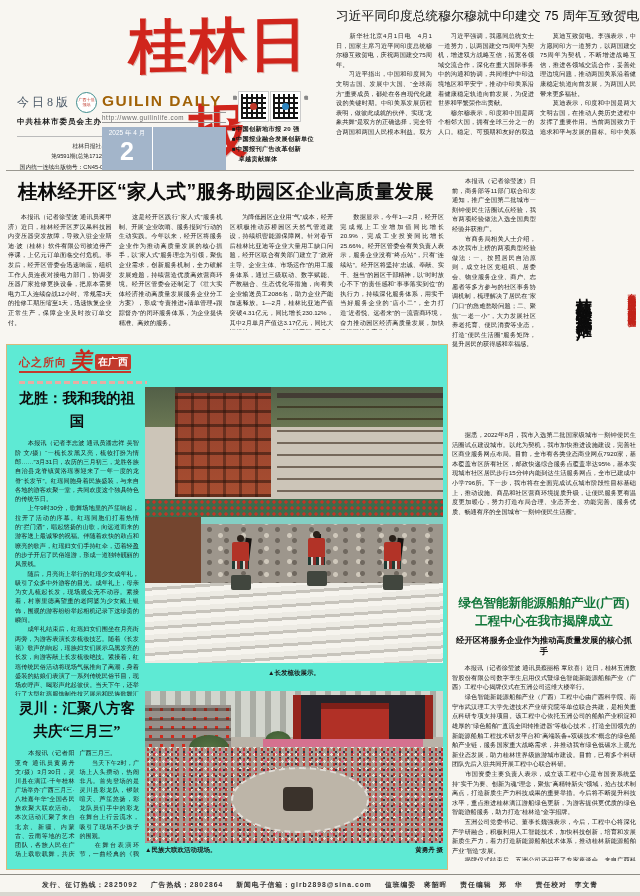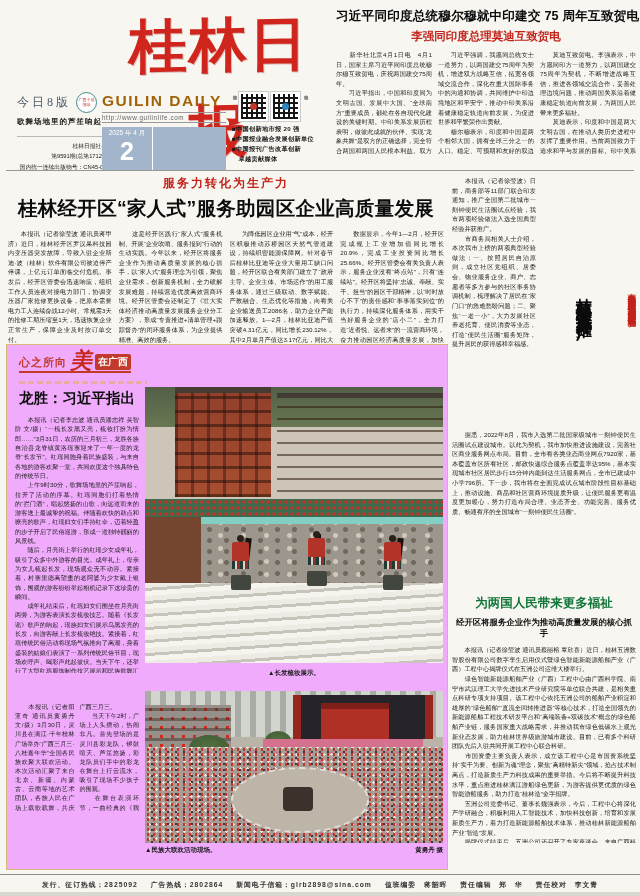--- a/index.html
+++ b/index.html
@@ -35,21 +35,21 @@
   .qr{width:25px;height:25px;border:2px solid #fff;outline:1px solid #ccc;position:relative;
       background-image:repeating-linear-gradient(0deg,#161616 0 2px,transparent 2px 5px),
                        repeating-linear-gradient(90deg,#161616 0 2px,#fff 2px 5px);}
   .qr::after{content:"";position:absolute;left:9px;top:9px;width:7px;height:7px;border-radius:50%;background:#c0392b;}
   .qr.blue::after{background:#2e86c1;}
   .qr-label{writing-mode:vertical-rl;font-size:4px;color:#888;height:29px;line-height:1.1;}
   .honors{margin-top:3px;font-size:6.2px;font-weight:bold;line-height:1.6;letter-spacing:.3px;}
 
   
   .top-story{position:absolute;left:336px;top:8px;width:300px;}
-  .ts-head{font-size:12.6px;font-weight:bold;letter-spacing:.2px;white-space:nowrap;color:#0b0b0b;}
+  .ts-head{font-size:12.6px;font-weight:normal;letter-spacing:.2px;white-space:nowrap;color:#0b0b0b;}
   .ts-sub{font-family:"Liberation Serif",serif;font-size:11.5px;font-weight:bold;color:#c2231a;text-align:center;margin-top:4px;}
   .ts-cols{display:flex;gap:6px;margin-top:6px;}
   .ts-col{flex:1;height:108px;overflow:hidden;font-size:6.2px;line-height:1.55;color:#222;}
 
   .rule-top{position:absolute;left:6px;right:6px;top:170px;height:1px;background:#9a9890;}
 
   
   .lead{position:absolute;left:8px;top:175px;width:436px;}
   .lead-kicker{text-align:center;color:#c2231a;font-weight:bold;font-size:12px;letter-spacing:2px;}
   .lead-head{text-align:center;font-size:19.5px;font-weight:bold;letter-spacing:.3px;margin-top:3px;color:#0c0c0c;}
@@ -67,21 +67,21 @@
             writing-mode:vertical-rl;font-size:8.4px;font-weight:bold;letter-spacing:1px;color:#c2231a;line-height:1;}
   .rs-bottom{margin-top:8px;height:150px;overflow:hidden;font-size:6.2px;line-height:1.55;}
 
   
   .gs{position:absolute;left:452px;top:594px;width:184px;}
   .gs-h{white-space:nowrap;text-align:center;font-family:"Liberation Serif",serif;font-weight:bold;font-size:12.5px;color:#12763a;line-height:1.45;}
   .gs-sub{text-align:center;font-size:8.4px;font-weight:bold;margin-top:5px;color:#111;}
   .gs-body{margin-top:6px;height:198px;overflow:hidden;font-size:6.2px;line-height:1.55;}
 
   
-  .fbox{position:absolute;left:6px;top:344px;width:440px;height:524px;border:1px solid #d8b97b;background:#f0abfc;}
+  .fbox{position:absolute;left:6px;top:344px;width:440px;height:524px;border:1px solid #d8b97b;background:#5eead4;}
   .banner{position:absolute;left:12px;top:5px;display:flex;align-items:flex-end;gap:3px;border-bottom:2px solid #c23a2c;padding-bottom:1px;}
   .banner-l{font-size:11px;font-weight:bold;color:#c23a2c;letter-spacing:1px;}
   .banner-m{font-family:"DejaVu Serif",serif;font-style:italic;font-weight:bold;font-size:22px;line-height:20px;color:#c8281c;}
   .banner-r{font-size:10px;font-weight:bold;color:#fff;background:#c23a2c;padding:1px 3px;border-radius:2px;}
   .banner-wave{position:absolute;left:12px;top:36px;width:128px;height:3px;
                background:repeating-linear-gradient(90deg,#e8aca2 0 6px,transparent 6px 9px);}
   .art-head{text-align:center;font-family:"Liberation Serif",serif;font-weight:bold;font-size:14.5px;line-height:1.6;color:#0d0d0d;}
   .ls{position:absolute;left:8px;top:42px;width:124px;}
   .ls-body{margin-top:5px;height:258px;overflow:hidden;font-size:6.2px;line-height:1.5;}
   .lc{position:absolute;left:8px;top:352px;width:124px;}
@@ -149,21 +149,21 @@
 </head>
 <body>
 
 <div class="page">
 
   <div class="mast-left">
     <div class="edition-row">
       <span class="edition">今日8版</span>
       <span class="tenbest">广西十佳报纸</span>
     </div>
-    <div class="organizer">歌舞场地里的芦笙响起</div>
+    <div class="organizer">中共桂林市委员会主办</div>
     <div class="pressinfo">
       <div>桂林日报社出版</div>
       <div>第9591期(总第17124期)</div>
       <div>国内统一连续出版物号：CN45-0004</div>
     </div>
   </div>
 
   <div class="mast-title">桂林日报</div>
 
   <div class="mast-mid">
@@ -188,76 +188,75 @@
         <div>■中国创新地市报 20 强</div>
         <div>■中国报业融合发展创新单位</div>
         <div>■中国报刊广告改革创新</div>
         <div>　卓越贡献媒体</div>
       </div>
     </div>
   </div>
 
   <div class="top-story">
     <div class="ts-head">习近平同印度总统穆尔穆就中印建交 75 周年互致贺电</div>
-    <div class="ts-sub">李强同印度总理莫迪互致贺电</div>
     <div class="ts-cols">
       <div class="ts-col prebody">　　新华社北京4月1日电　4月1日，国家主席习近平同印度总统穆尔穆互致贺电，庆祝两国建交75周年。
 　　习近平指出，中国和印度同为文明古国、发展中大国、“全球南方”重要成员，都处在各自现代化建设的关键时期。中印关系发展历程表明，做彼此成就的伙伴、实现“龙象共舞”是双方的正确选择，完全符合两国和两国人民根本利益。双方应当从战略高度和长远角度看待和处理中印关系，共同推动世界多极化和国际关系民主化。</div>
       <div class="ts-col prebody">　　习近平强调，我愿同总统女士一道努力，以两国建交75周年为契机，增进双方战略互信，拓宽各领域交流合作，深化在重大国际事务中的沟通和协调，共同维护中印边境地区和平安宁，推动中印关系沿着健康稳定轨道向前发展，为促进世界和平繁荣作出贡献。
 　　穆尔穆表示，印度和中国是两个相邻大国，拥有全球三分之一的人口。稳定、可预期和友好的双边关系将造福两国和两国人民，让我们以印中建交75周年为契机，共同推动印中关系稳定发展。
 　　同日，国务院总理李强同印度总理</div>
       <div class="ts-col prebody">　　莫迪互致贺电。李强表示，中方愿同印方一道努力，以两国建交75周年为契机，不断增进战略互信，推进各领域交流合作，妥善处理边境问题，推动两国关系沿着健康稳定轨道向前发展，为两国人民带来更多福祉。
 　　莫迪表示，印度和中国是两大文明古国，在推动人类历史进程中发挥了重要作用。当前两国致力于追求和平与发展的目标。印中关系发展不仅有利于世界繁荣稳定，也有助于实现世界多极化，印中建交75周年将引领两国关系进入健康稳定发展的阶段。</div>
     </div>
   </div>
 
   <div class="rule-top"></div>
 
   <div class="lead">
-    <div class="lead-kicker">服务力转化为生产力</div>
     <div class="lead-head">桂林经开区“家人式”服务助园区企业高质量发展</div>
     <div class="lead-cols">
       <div class="lead-col prebody">　　本报讯（记者徐莹波 通讯员蒋甲济）近日，桂林经开区罗汉果科技园内变压器突发故障，导致入驻企业斯迪·波（桂林）软件有限公司被迫停产停课，上亿元订单面临交付危机。事发后，经开区管委会迅速响应，组织工作人员连夜对接电力部门，协调变压器厂家抢修更换设备，把原本需要电力工人连续奋战12小时、常规需3天的抢修工期压缩至1天，迅速恢复企业正常生产，保障企业及时按订单交付。</div>
       <div class="lead-col prebody">　　这是经开区践行“家人式”服务机制、开展“企业吹哨、服务报到”行动的生动实践。今年以来，经开区将服务企业作为推动高质量发展的核心抓手，以“家人式”服务理念为引领，聚焦企业需求，创新服务机制，全力破解发展难题，持续营造优质高效营商环境。经开区管委会还制定了《壮大实体经济推动高质量发展服务企业分工方案》，形成“专责推进+清单管理+跟踪督办”的闭环服务体系，为企业提供精准、高效的服务。</div>
       <div class="lead-col prebody">　　为降低园区企业用“气”成本，经开区积极推动苏桥园区天然气管道建设，持续织密能源保障网。针对春节后桂林比亚迪等企业大量用工缺口问题，经开区联合有关部门建立了“政府主导、企业主体、市场运作”的用工服务体系，通过三级联动、数字赋能、产教融合、生态优化等措施，向有关企业输送员工2086名，助力企业产能加速释放。1—2月，桂林比亚迪产值突破4.31亿元，同比增长230.12%，其中2月单月产值达3.17亿元，同比大幅增长353.88%，成为经开区“服务力转化为生产力”的典范。</div>
       <div class="lead-col prebody">　　数据显示，今年1—2月，经开区完成规上工业增加值同比增长20.9%，完成工业投资同比增长25.66%。经开区管委会有关负责人表示，服务企业没有“终点站”，只有“连续站”。经开区将坚持“忠诚、奉献、实干、担当”的园区干部精神，以“时时放心不下”的责任感和“事事落实到位”的执行力，持续深化服务体系，用实干当好服务企业的“店小二”，全力打造“近者悦、远者来”的一流营商环境，奋力推动园区经济高质量发展，加快建设现代化产业中心。</div>
     </div>
   </div>
 
   <div class="rs">
     <div class="rs-top">
       <div class="rs-colleft prebody">　　本报讯（记者徐莹波）日前，商务部等11部门联合印发通知，推广全国第二批城市一刻钟便民生活圈试点经验，我市两项经验做法入选全国典型经验并获推广。
 　　市商务局相关人士介绍，本次我市上榜的两项典型经验做法：一、按照居民自治原则，成立社区党组织、居委会、物业服务企业、商户、志愿者等多方参与的社区事务协调机制，梳理解决了居民在“家门口”的急难愁盼问题；二、聚焦“一老一小”，大力发展社区养老托育、便民消费等业态，打造“便民生活圈”服务矩阵，提升居民的获得感和幸福感。</div>
       <div class="rs-vhead">桂林两项经验做法入选并获推广</div>
       <div class="rs-vkick">商务部等部门推广全国第二批城市一刻钟便民生活圈试点经验</div>
     </div>
     <div class="rs-bottom prebody">　　据悉，2022年8月，我市入选第二批国家级城市一刻钟便民生活圈试点建设城市。以此为契机，我市加快推进设施建设，完善社区商业服务网点布局。目前，全市有各类业态商业网点7920家，基本覆盖市区所有社区，邮政快递综合服务点覆盖率达95%，基本实现城市社区居民步行15分钟内能到达生活服务网点，全市已建成中小学796所。下一步，我市将在全面完成试点城市阶段性目标基础上，推动设施、商品和社区营商环境提质升级，让便民服务更有温度更加暖心，努力打造布局合理、业态齐全、功能完善、服务优质、畅通有序的全国城市“一刻钟便民生活圈”。</div>
   </div>
 
   <div class="gs">
-    <div class="gs-h">为两国人民带来更多福祉</div>
+    <div class="gs-h">绿色智能新能源船舶产业(广西)</div>
+    <div class="gs-h">工程中心在我市揭牌成立</div>
     <div class="gs-sub">经开区将服务企业作为推动高质量发展的核心抓手</div>
     <div class="gs-body prebody">　　本报讯（记者徐莹波 通讯员蔡丽榕 覃欣喜）近日，桂林五洲数智股份有限公司数字孪生启用仪式暨绿色智能新能源船舶产业（广西）工程中心揭牌仪式在五洲公司运维大楼举行。
 　　绿色智能新能源船舶产业（广西）工程中心由广西科学院、南宁市武汉理工大学先进技术产业研究院等单位联合共建，是相关重点科研专项支持项目。该工程中心依托五洲公司的船舶产业积淀和雄厚的“绿色船舶”“直流全回转推进器”等核心技术，打造全国领先的新能源船舶工程技术研发平台和“高端装备+双碳技术”概念的绿色船舶产业链，服务国家重大战略需求，并推动我市绿色低碳水上观光新业态发展，助力桂林世界级旅游城市建设。目前，已有多个科研团队先后入驻共同开展工程中心联合科研。
 　　市国资委主要负责人表示，成立该工程中心是市国资系统坚持“实干为要、创新为魂”理念，聚焦“高精特新尖”领域，抢占技术制高点，打造新质生产力科技成果的重要举措。今后将不断提升科技水平，重点推进桂林漓江游船绿色更新，为游客提供更优质的绿色智能游船服务，助力打造“桂林造”金字招牌。
 　　五洲公司党委书记、董事长魏强表示，今后，工程中心将深化产学研融合，积极利用人工智能技术，加快科技创新，培育和发展新质生产力，着力打造新能源船舶技术体系，推动桂林新能源船舶产业“智造”发展。
 　　揭牌仪式结束后，五洲公司还召开了专家座谈会，来自广西科学院高端装备制造研究所、武汉理工大学可靠性与新能源研究所的专家，与市委组织部、市工信局、市科技局、桂林海事局及部分市属国企等单位有关负责人，围绕“关键场景技术突破”“产学研协同创新”等议题开展研讨交流。</div>
   </div>
 
   <div class="fbox">
     <div class="banner">
       <span class="banner-l">心之所向</span>
       <span class="banner-m">美</span>
       <span class="banner-r">在广西</span>
     </div>
     <div class="banner-wave"></div>
 
     <div class="ls">
       <div class="art-head">
-        <div>龙胜：习近平指出</div>
+        <div>龙胜：我和我的祖国</div>
       </div>
       <div class="ls-body prebody">　　本报讯（记者李忠波 通讯员潘志祥 吴智阶 文/摄）“一梳长发黑又亮，梳妆打扮为情郎……”3月31日，农历的三月初三，龙胜各族自治县龙脊镇黄洛瑶寨迎来了一年一度的龙脊“长发节”。红瑶同胞身着民族盛装，与来自各地的游客欢聚一堂，共同欢度这个独具特色的传统节日。
 　　上午9时30分，歌舞场地里的芦笙响起，拉开了活动的序幕。红瑶同胞们打着热情的“拦门酒”，唱起悠扬的山歌，向远道而来的游客送上最诚挚的祝福。伴随着欢快的鼓点和嘹亮的歌声，红瑶妇女们手持红伞，迈着轻盈的步子开启了民俗巡游，形成一道独特靓丽的风景线。
 　　随后，月亮街上举行的红瑶少女成年礼，吸引了众多中外游客的目光。成年礼上，母亲为女儿梳起长发，现场观众无不动容。紧接着，村寨里德高望重的老阿婆为少女戴上银饰，围观的游客纷纷举起相机记录下这珍贵的瞬间。
 　　成年礼结束后，红瑶妇女们围坐在月亮街两旁，为游客表演长发梳妆技艺。随着《长发谣》歌声的响起，瑶族妇女们展示乌黑发亮的长发，向游客献上长发梳妆绝技。紧接着，红瑶传统民俗活动将现场气氛推向了高潮，身着盛装的姑娘们表演了一系列传统民俗节目，现场欢呼声、喝彩声此起彼伏。当天下午，还举行了大型红瑶服饰制作技艺展示和民族歌舞汇演活动。</div>
     </div>
 
     <div class="photo1">
       <div class="p1-trees"></div>
       <div class="p1-bldgA">
@@ -287,20 +286,24 @@
         <div class="fg-hair"></div>
           <div class="fg-head"></div>
           <div class="fg-body"></div>
           <div class="fg-skirt"></div>
           <div class="fg-ped"></div>
       </div>
     </div>
     <div class="caption abs" style="left:138px;top:321px;width:298px;">▲长发梳妆展示。</div>
 
     <div class="lc">
+      <div class="art-head">
+        <div>灵川：汇聚八方客</div>
+        <div>共庆“三月三”</div>
+      </div>
       <div class="lc-body prebody">　　本报讯（记者阳亚奇 通讯员黄勇丹 文/摄）3月30日，灵川县在漓江·千年桂林广场举办“广西三月三·八桂嘉年华”全国各民族欢聚大联欢活动。本次活动汇聚了来自北京、新疆、内蒙古、云南等地的艺术团队，各族人民在广场上载歌载舞，共庆广西三月三。
 　　当天下午2时，广场上人头攒动，热闹非凡。首先登场的是灵川县彩龙队，锣鼓喧天、芦笙悠扬，彩龙队员们手中的彩龙在舞台上行云流水，吸引了现场不少孩子的围观。
 　　在舞台表演环节，一曲经典的《我和我的祖国》唱响全场，接着，《山歌迎客来》以悠扬的旋律和动人的歌词，展现了灵川人民欢迎宾客的真诚心意，《唱支山歌》《侗乡欢歌》等节目轮番上演，不同地域、不同民族的歌舞让现场观众感受到民族文化的魅力。活动的压轴环节是民族大联欢，各族群众和游客手拉手围成圆圈，跳起欢快的团结舞，现场十分热闹。灵川县相关负责人表示，灵川县将持续举办此类特色文化活动，继续为促进民族团结、推动文化繁荣贡献力量。</div>
     </div>
 
     <div class="photo2">
       <div class="p2-cliff"></div>
       <div class="p2-stage"></div>
       <div class="p2-gate"></div>
       <div class="p2-bldg"></div>

